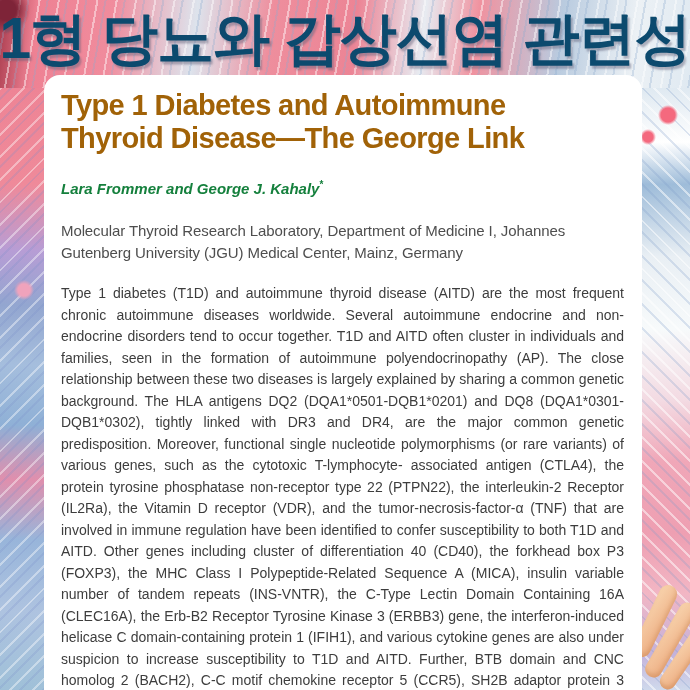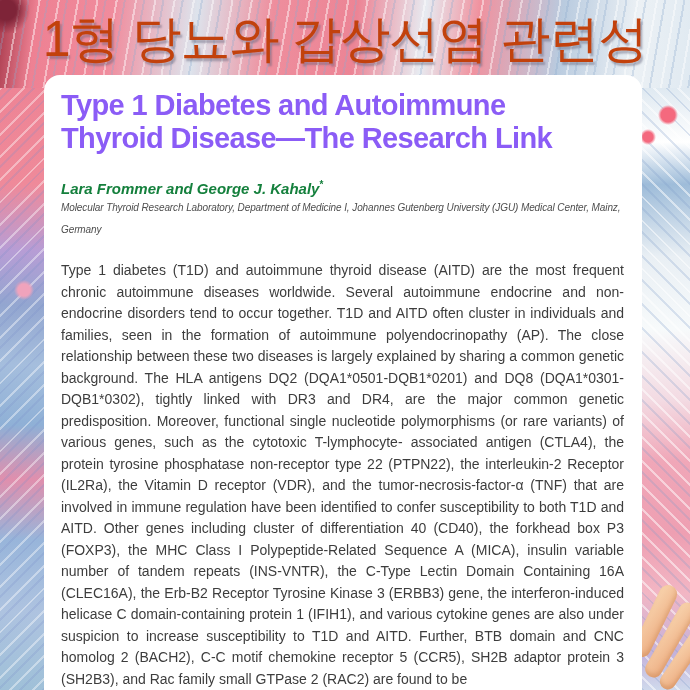--- a/index.html
+++ b/index.html
@@ -26,49 +26,49 @@
       repeating-linear-gradient(45deg,rgba(125,155,200,.25) 0 2px,rgba(255,255,255,0) 2px 8px,rgba(255,255,255,.5) 8px 10px,rgba(255,255,255,0) 10px 17px),
       linear-gradient(180deg,#dfe9f1 0%,#ffffff 9%,#9ebcd9 16%,#e9eff4 28%,#f7fafb 40%,#f3dae2 52%,#f0a7b8 62%,#ee9fb2 74%,#f2b6c4 84%,#c3b2da 94%,#cfd9ec 100%);
   }
   .smear{position:absolute;border-radius:12px;background:linear-gradient(100deg,#f8d3ad,#edae83);box-shadow:inset -2px -3px 4px rgba(200,130,80,.45);}
   .s1{left:646px;top:582px;width:18px;height:78px;transform:rotate(26deg);}
   .s2{left:662px;top:598px;width:17px;height:84px;transform:rotate(30deg);}
   .s3{left:675px;top:624px;width:16px;height:70px;transform:rotate(34deg);}
 
   
   .banner{position:absolute;left:0;top:0;width:100%;height:78px;display:flex;align-items:center;justify-content:center;
-    font-size:50px;font-weight:400;letter-spacing:-1px;color:#c2410c;
+    font-size:57px;font-weight:700;letter-spacing:-1px;color:#0c4a6e;
     text-shadow:2px 3px 2px rgba(95,95,120,.45);white-space:nowrap;}
 
   
   .card{position:absolute;left:44px;top:75px;width:598px;height:615px;box-sizing:border-box;
     background:#ffffff;border-radius:16px 16px 0 0;padding:14px 18px 0 17px;overflow:hidden;}
-  .paper-title{margin:0;font-size:29px;line-height:33px;font-weight:800;letter-spacing:-0.6px;color:#8b5cf6;}
+  .paper-title{margin:0;font-size:29px;line-height:33px;font-weight:800;letter-spacing:-0.6px;color:#a16207;}
   .paper-title .tl{display:block;}
   .authors{margin-top:24px;font-style:italic;font-weight:bold;font-size:15px;color:#15803d;}
   .authors sup{font-size:10px;font-style:normal;}
-  .affiliation{margin-top:0;font-style:italic;font-size:10px;letter-spacing:-0.1px;line-height:22px;color:#4e4e4e;}
+  .affiliation{margin-top:23px;font-size:15px;letter-spacing:-0.1px;line-height:22px;color:#4e4e4e;}
   .abstract{margin:19px 0 0 0;font-size:14px;line-height:21.5px;color:#3d3d3d;text-align:justify;}
   .abstract .it{}
 </style>
 </head>
 <body>
 
 <div class="stage">
   <div class="bg-base"></div>
   <div class="bg-left"></div>
   <div class="bg-right"></div>
   <div class="smear s1"></div>
   <div class="smear s2"></div>
   <div class="smear s3"></div>
 
   <div class="banner">1형 당뇨와 갑상선염 관련성</div>
 
   <div class="card">
     <h1 class="paper-title">
       <span class="tl">Type 1 Diabetes and Autoimmune</span>
-      <span class="tl">Thyroid Disease—The Research Link</span>
+      <span class="tl">Thyroid Disease—The George Link</span>
     </h1>
     <div class="authors"><span>Lara Frommer and George J. Kahaly</span><sup>*</sup></div>
     <div class="affiliation">Molecular Thyroid Research Laboratory, Department of Medicine I, Johannes Gutenberg University (JGU) Medical Center, Mainz, Germany</div>
     <p class="abstract"><span>Type 1 diabetes (T1D) and autoimmune thyroid disease (AITD) are the most frequent chronic autoimmune diseases worldwide. Several autoimmune endocrine and non-endocrine disorders tend to occur together. T1D and AITD often cluster in individuals and families, seen in the formation of autoimmune polyendocrinopathy (AP). The close relationship between these two diseases is largely explained by sharing a common genetic background. The HLA antigens DQ2 (</span><span class="it">DQA1*0501-DQB1*0201</span><span>) and DQ8 (</span><span class="it">DQA1*0301-DQB1*0302</span><span>), tightly linked with DR3 and DR4, are the major common genetic predisposition. Moreover, functional single nucleotide polymorphisms (or rare variants) of various genes, such as the </span><span class="it">cytotoxic T-lymphocyte- associated antigen (CTLA4)</span><span>, the </span><span class="it">protein tyrosine phosphatase non-receptor type 22 (PTPN22)</span><span>, the </span><span class="it">interleukin-2 Receptor (IL2Ra)</span><span>, the </span><span class="it">Vitamin D receptor (VDR)</span><span>, and the </span><span class="it">tumor-necrosis-factor-α (TNF)</span><span> that are involved in immune regulation have been identified to confer susceptibility to both T1D and AITD. Other genes including cluster of differentiation </span><span class="it">40 (CD40)</span><span>, the </span><span class="it">forkhead box P3 (FOXP3)</span><span>, the </span><span class="it">MHC</span><span> Class I </span><span class="it">Polypeptide-Related Sequence A (MICA)</span><span>, </span><span class="it">insulin variable number of tandem repeats (INS-VNTR)</span><span>, the </span><span class="it">C-Type Lectin Domain Containing 16A (CLEC16A)</span><span>, the </span><span class="it">Erb-B2 Receptor Tyrosine Kinase 3 (ERBB3)</span><span> gene, the </span><span class="it">interferon-induced helicase C domain-containing protein 1 (IFIH1)</span><span>, and various cytokine genes are also under suspicion to increase susceptibility to T1D and AITD. Further, </span><span class="it">BTB domain and CNC homolog 2 (BACH2)</span><span>, </span><span class="it">C-C motif chemokine receptor 5 (CCR5)</span><span>, </span><span class="it">SH2B adaptor protein 3 (SH2B3)</span><span>, and </span><span class="it">Rac family small GTPase 2 (RAC2)</span><span> are found to be</span></p>
   </div>
 </div>
 
 </body></html>

